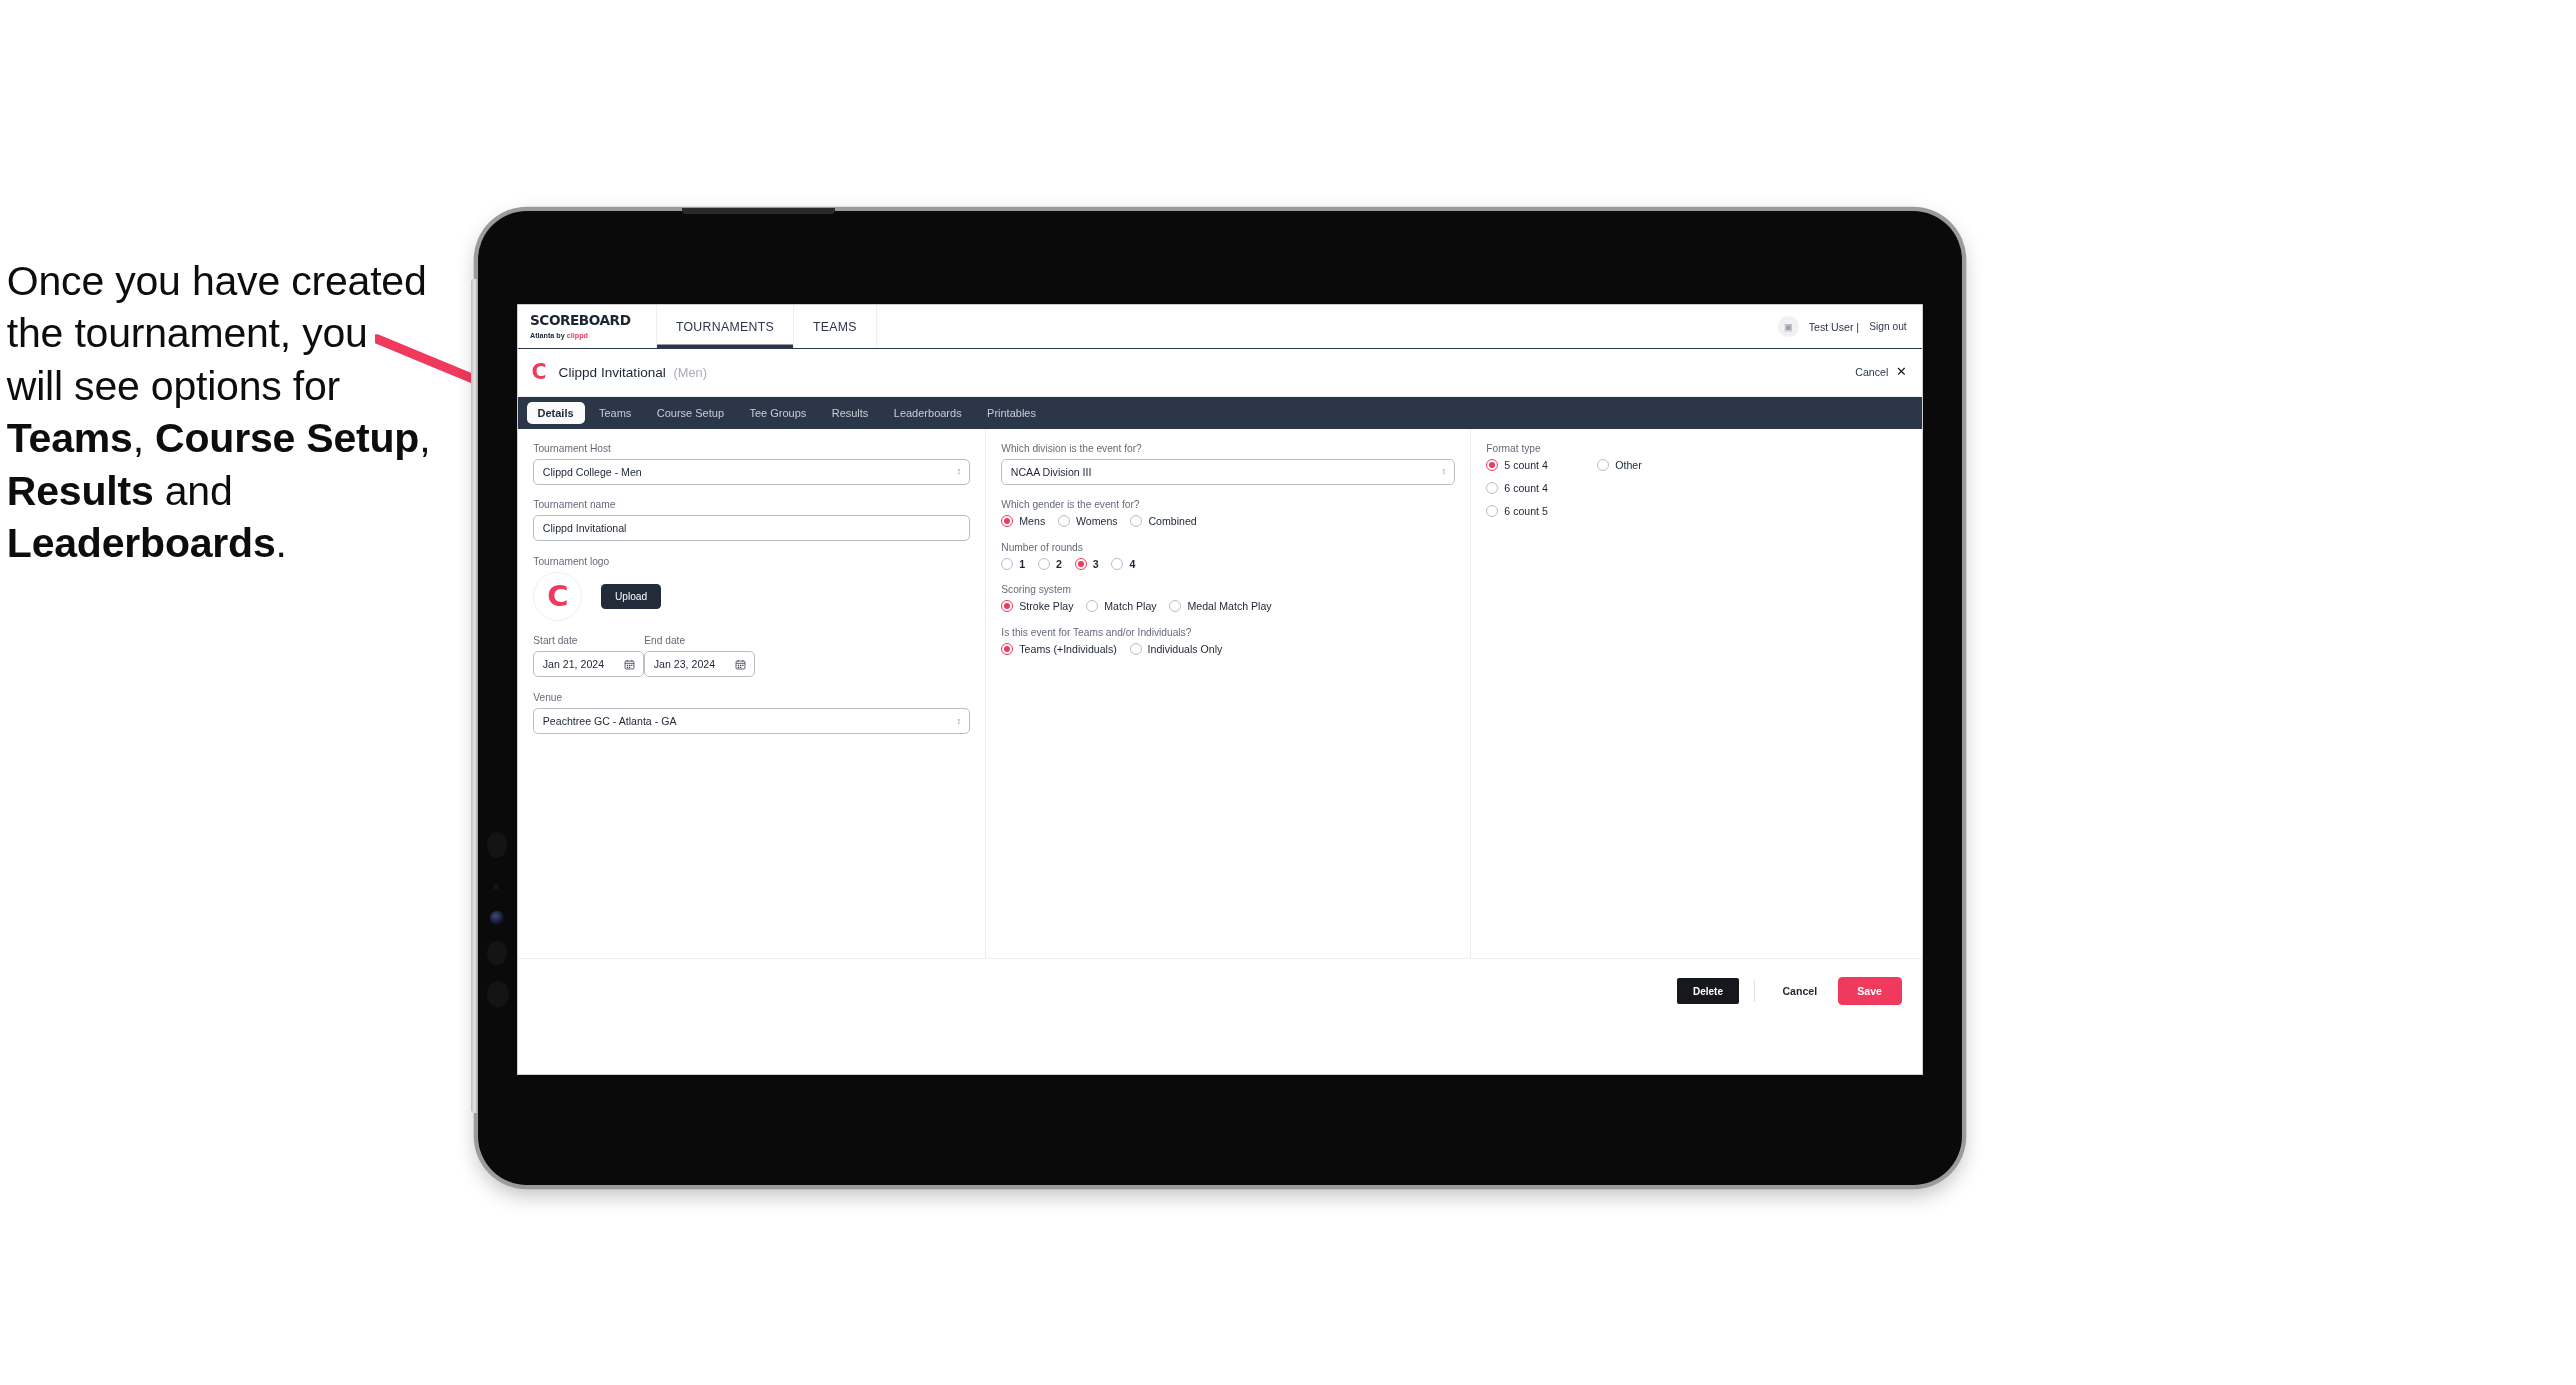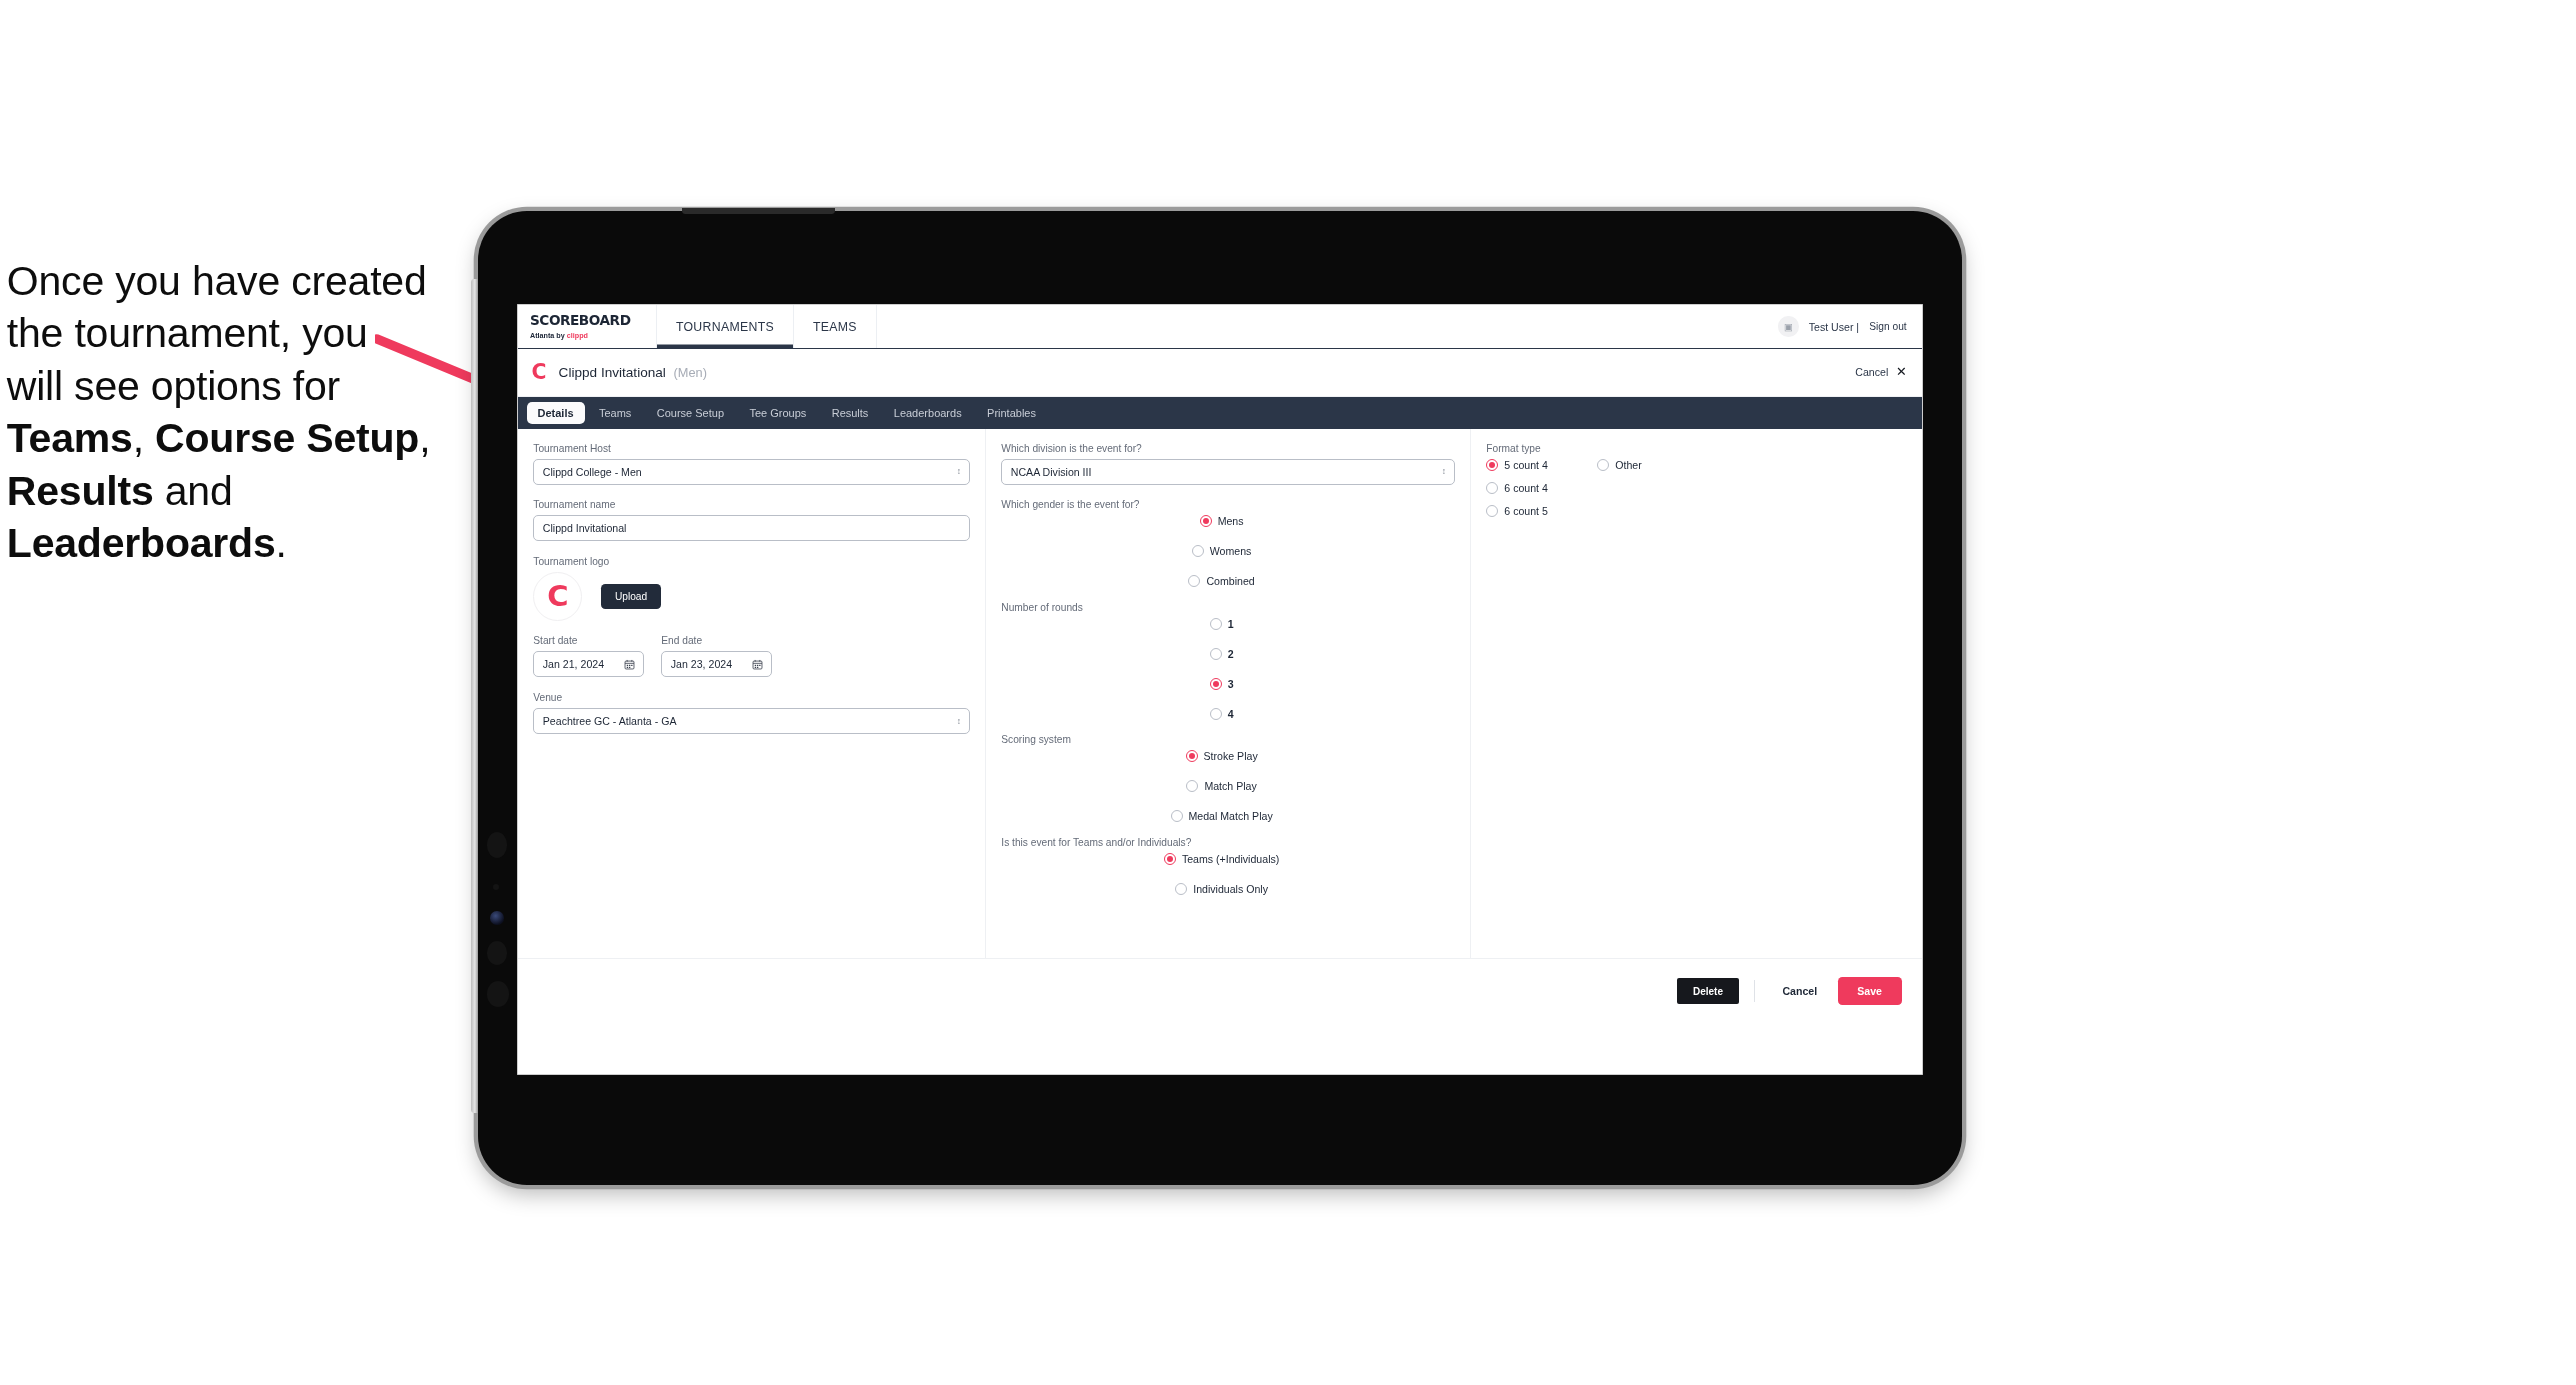--- a/index.html
+++ b/index.html
@@ -160,25 +160,25 @@
     width: 49px; height: 49px; border-radius: 50%; border: 0.9px solid #f0eff1;
     display: flex; align-items: center; justify-content: center;
     font-family: "DejaVu Sans", sans-serif;
     font-size: 29px; font-weight: 700; color: #ef3a5d; line-height: 1;
   }
   .upload-btn {
     background: #222b3a; color: #fff; font-size: 10.2px; font-weight: 500;
     padding: 6.8px 13.6px; border-radius: 4.3px; cursor: pointer;
   }
 
-  .date-row { display: flex; gap: 17px; }
+  .date-row { display: flex; }
   .date-cell { width: 111px; }
 
   
-  .radio-row { display: flex; align-items: center; flex-wrap: wrap; gap: 18px 0; flex-direction: column; }
+  .radio-row { display: flex; align-items: center; flex-wrap: wrap; gap: 18px 0; }
   .radio-item { display: flex; align-items: center; cursor: pointer; margin-right: 12.8px; }
   .rdot {
     width: 12px; height: 12px; border-radius: 50%;
     border: 1.2px solid #b9bec7; background: #fff;
     display: flex; align-items: center; justify-content: center; flex: 0 0 auto;
   }
   .rdot.on { border-color: #ef3a5d; }
   .rdot.on::after {
     content: ""; width: 6px; height: 6px; border-radius: 50%; background: #ef3a5d;
   }

